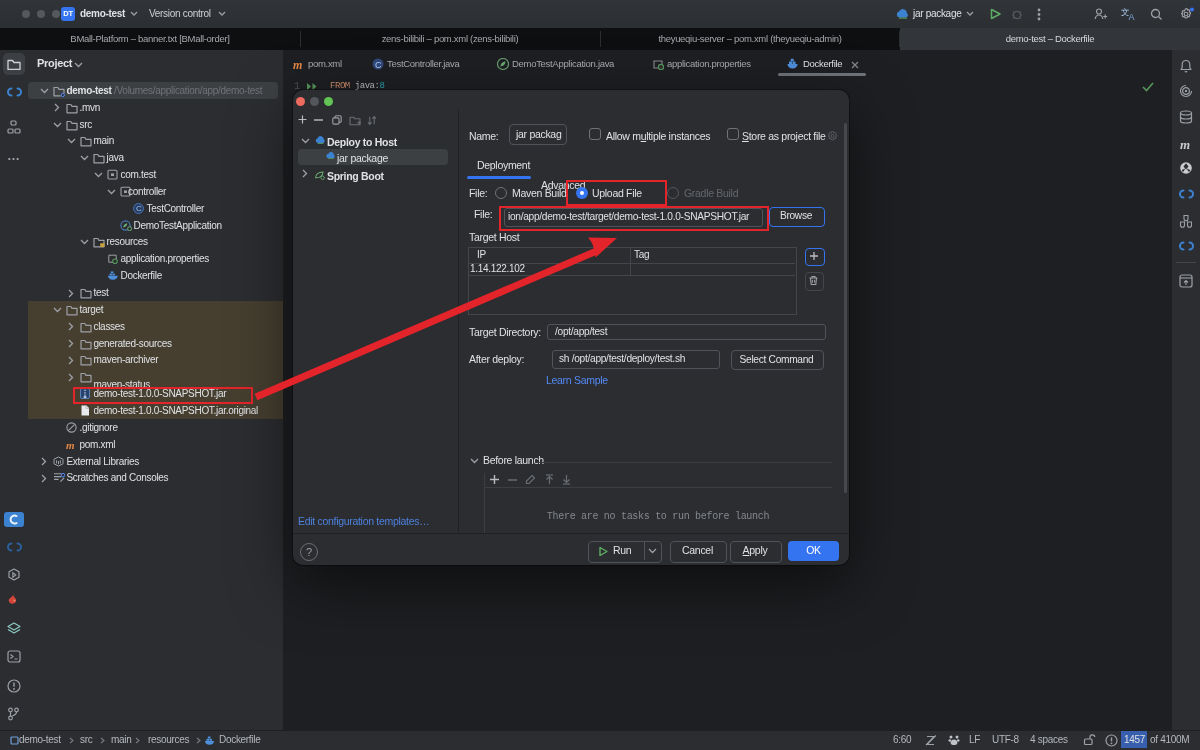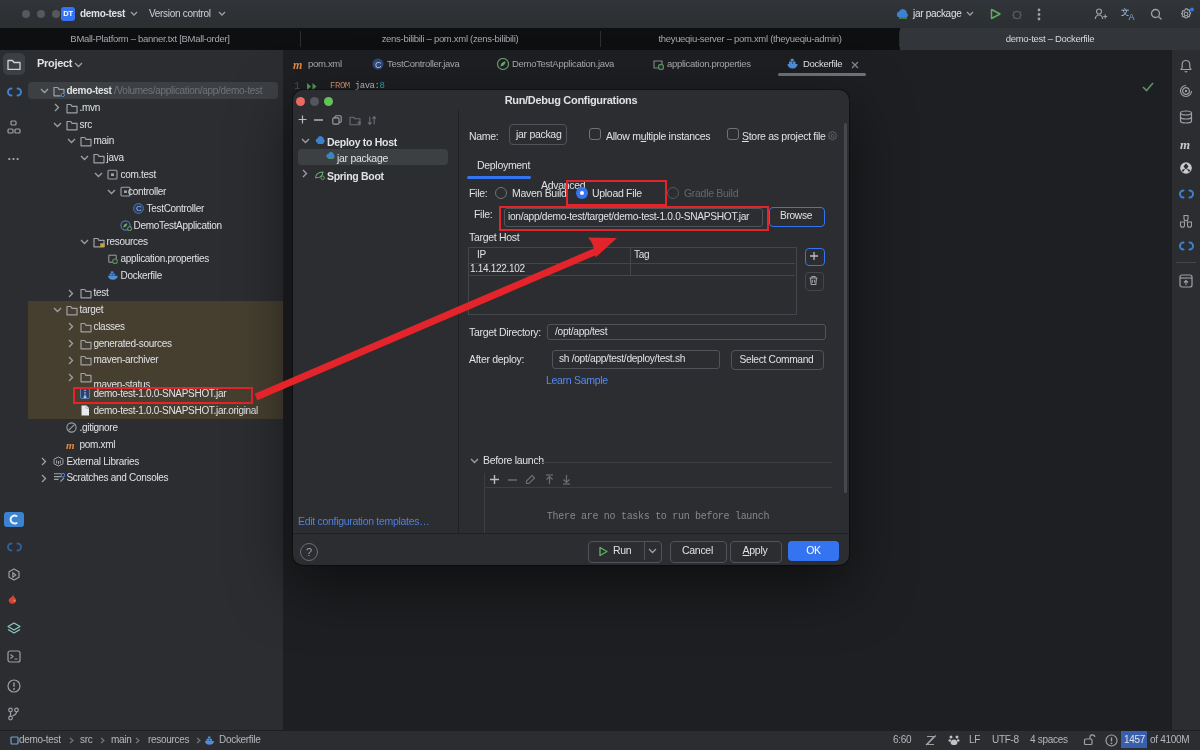--- a/index.html
+++ b/index.html
@@ -382,21 +382,20 @@
       </svg>
   <div class="abs" style="left:66.5px;top:472.4px;color:#dfe1e5;font-size:10px;white-space:nowrap;">Scratches and Consoles</div>
   <div class="abs" style="left:73px;top:386.5px;width:176px;height:13.5px;border:2px solid #e3242a;"></div>
   </div>
 
   <div id="dialog" class="abs" style="left:293px;top:90px;width:556px;height:475px;background:#2b2d30;border-radius:10px;box-shadow:0 20px 60px rgba(0,0,0,.55),0 0 0 1px rgba(0,0,0,.35);">
 
     <div class="abs" style="left:2.5px;top:6.5px;width:9px;height:9px;border-radius:50%;background:#ed6a5e;"></div>
     <div class="abs" style="left:16.5px;top:6.5px;width:9px;height:9px;border-radius:50%;background:#53565a;"></div>
     <div class="abs" style="left:30.5px;top:6.5px;width:9px;height:9px;border-radius:50%;background:#61c454;"></div>
-    <div class="abs" style="left:0;top:4px;width:556px;text-align:center;color:#dfe1e5;font-size:11px;font-weight:bold;">Run/Debug Configurations</div>
 
     <svg class="abs" style="left:5px;top:25px;" width="9" height="9">
         <path d="M4.5 0.5v8M0.5 4.5h8" stroke="#b9bcc1" stroke-width="1.2"></path>
       </svg>
     <svg class="abs" style="left:21px;top:29px;" width="9" height="2">
         <path d="M0 1h9" stroke="#b9bcc1" stroke-width="1.4"></path>
       </svg>
     <svg class="abs" style="left:39px;top:25px;" width="10" height="10">
         <rect x="3" y="0.8" width="6.2" height="6.6" rx="1.2" fill="none" stroke="#9da0a6" stroke-width="1.1"></rect>
         <rect x="0.8" y="2.9" width="6.2" height="6.2" rx="1.2" fill="#2b2d30" stroke="#9da0a6" stroke-width="1.1"></rect>

